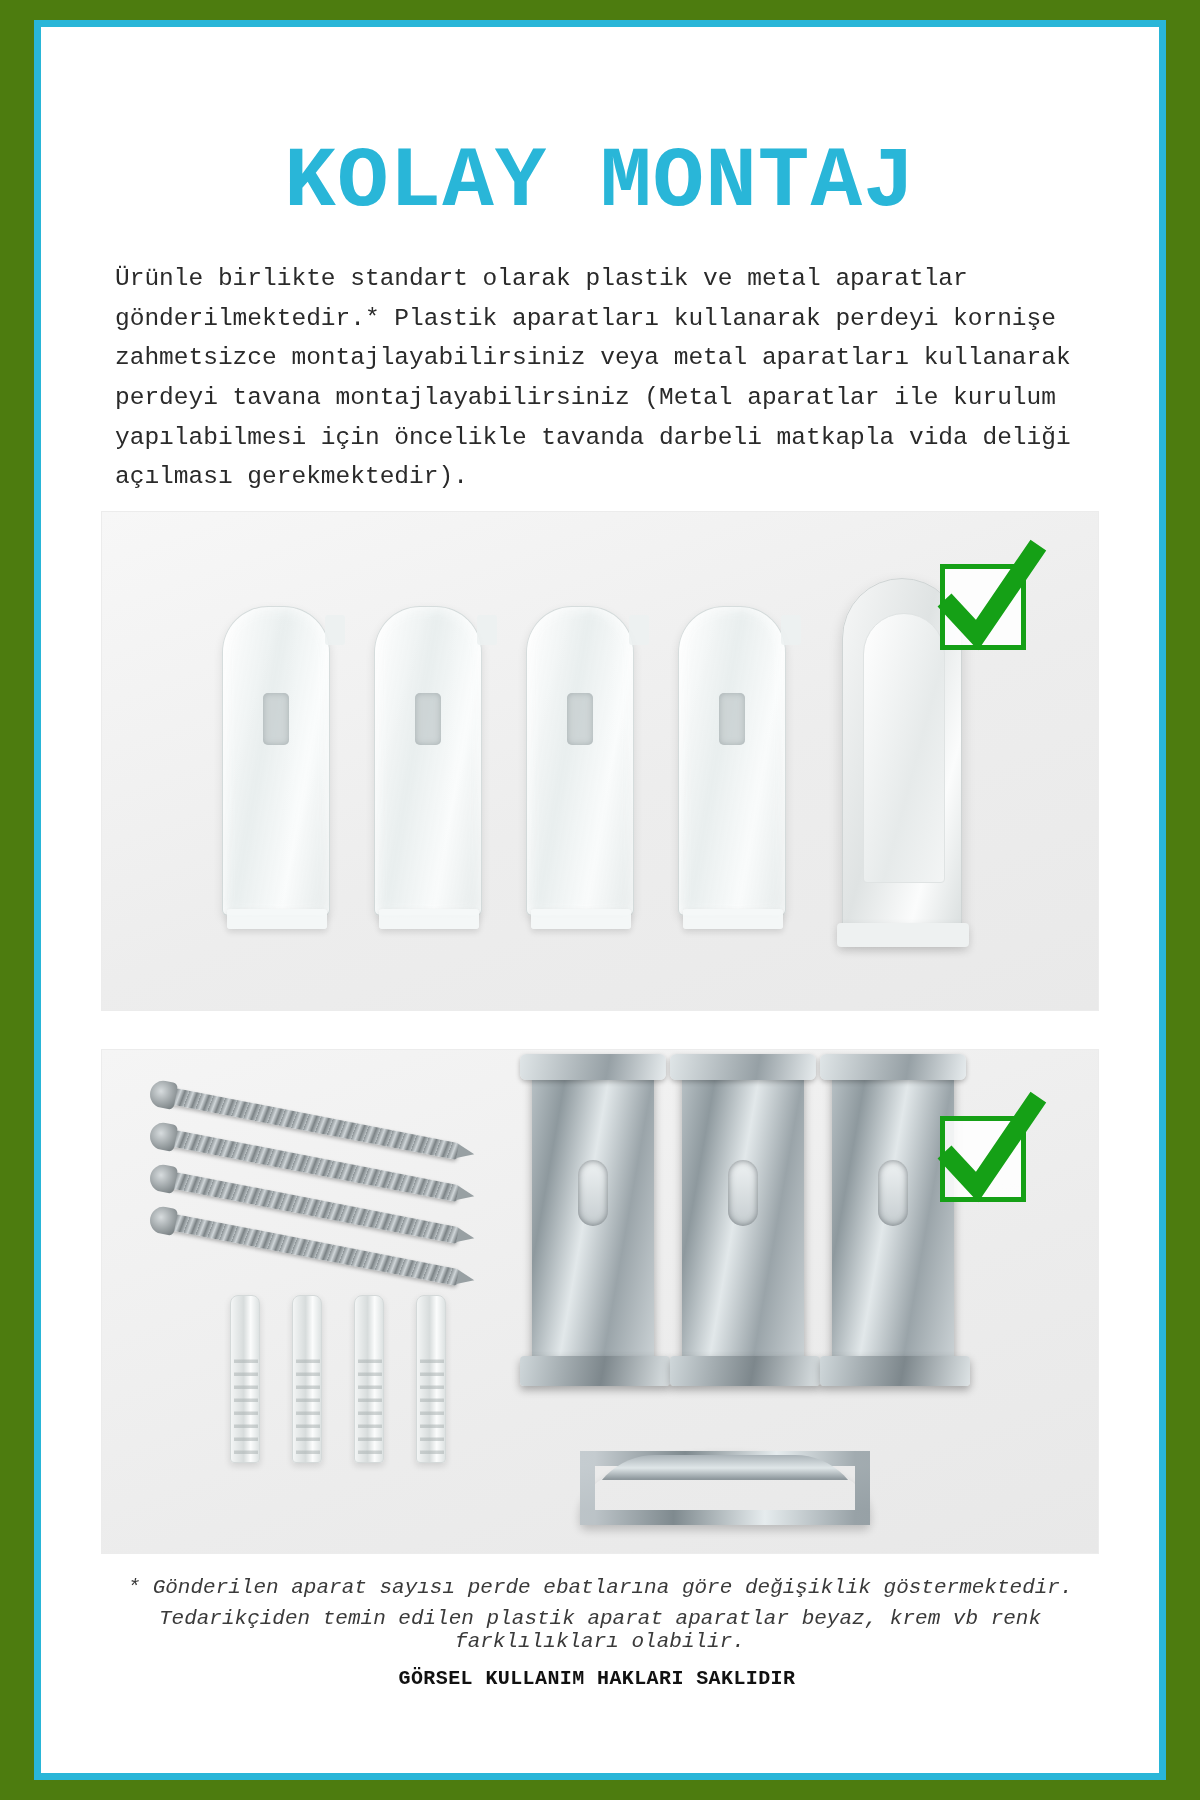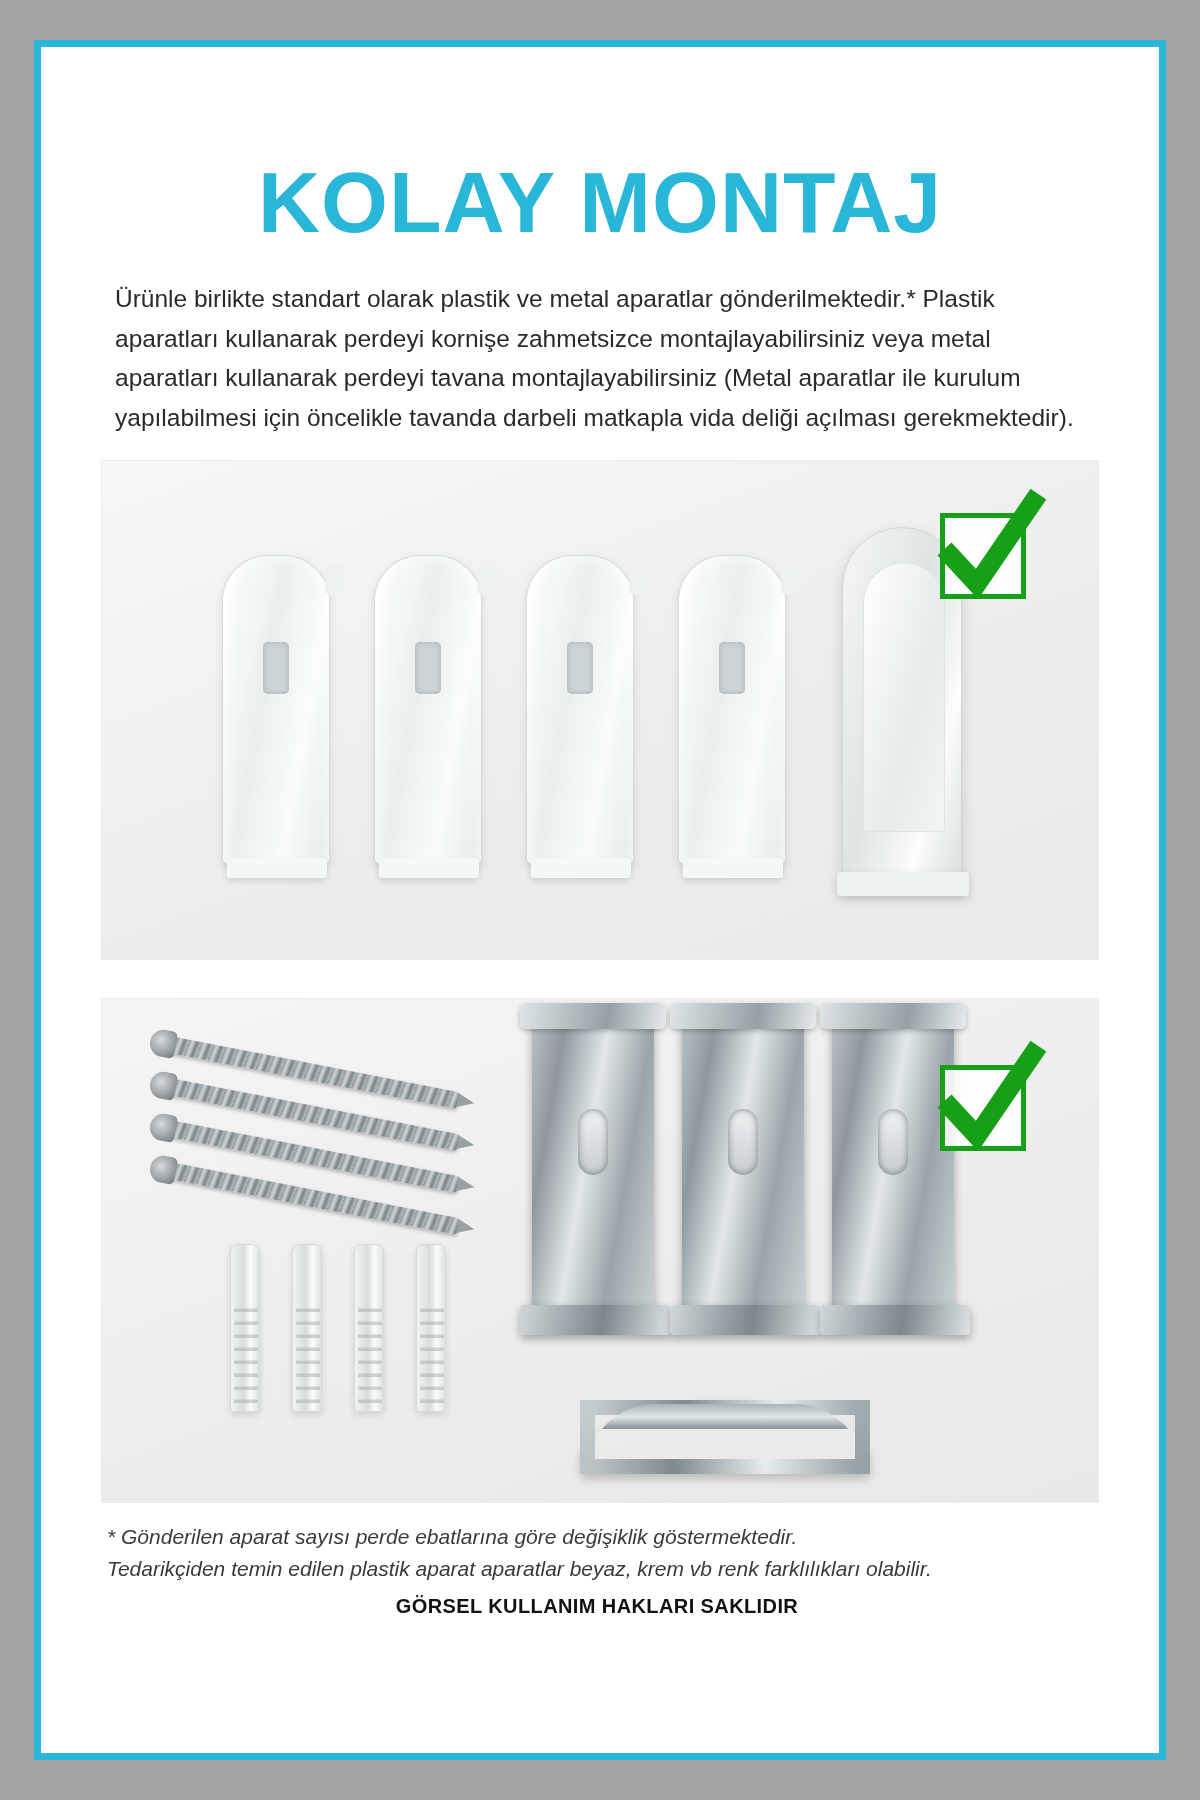--- a/index.html
+++ b/index.html
@@ -9,22 +9,23 @@
     width: 1200px;
     height: 1800px;
     background: #ffffff;
     font-family: "Liberation Sans", sans-serif;
   }
 
   .page {
     position: relative;
     width: 1200px;
     height: 1800px;
-    background: #a3a3a3;
-    padding: 40px 34px;
+    background: #4d7c0f;
+    padding: 20px 34px;
+    font-family: Liberation Mono, monospace;
   }
 
   .frame {
     position: relative;
     width: 100%;
     height: 100%;
     border: 7px solid #29b6d8;
     background: #ffffff;
     padding: 60px 60px 24px 60px;
   }
@@ -37,21 +38,21 @@
     letter-spacing: 1px;
     line-height: 1.0;
     margin: 52px 0 34px 0;
   }
 
   .intro {
     font-size: 24.5px;
     color: #2a2a2a;
     line-height: 1.62;
     padding: 0 14px 0 14px;
-    margin-bottom: 22px;
+    margin-bottom: 14px;
   }
 
   .photo {
     position: relative;
     width: 100%;
     background: #f2f2f2;
     overflow: hidden;
     border: 1px solid #ececec;
   }
 
@@ -279,20 +280,21 @@
 
   .footnotes {
     margin-top: 22px;
     padding: 0 6px;
   }
   .footnotes p {
     margin: 0 0 8px 0;
     font-style: italic;
     font-size: 21px;
     color: #3a3a3a;
+    text-align: center;
   }
   .copyright {
     text-align: center;
     font-size: 20px;
     font-weight: bold;
     color: #111;
     letter-spacing: 0.4px;
     margin-top: 14px;
     padding-right: 6px;
   }

